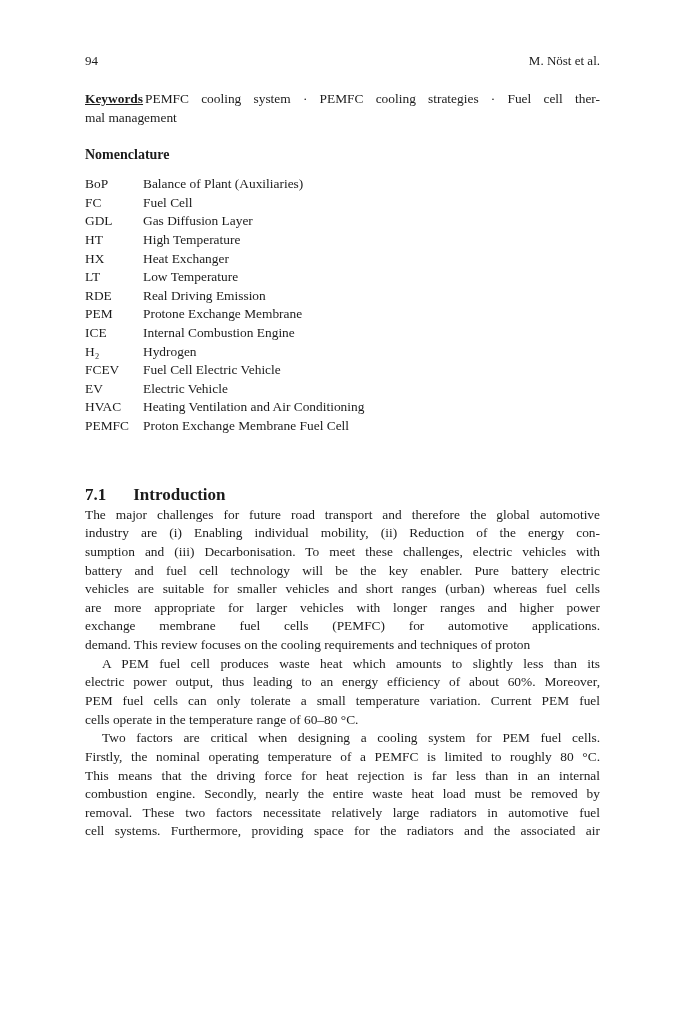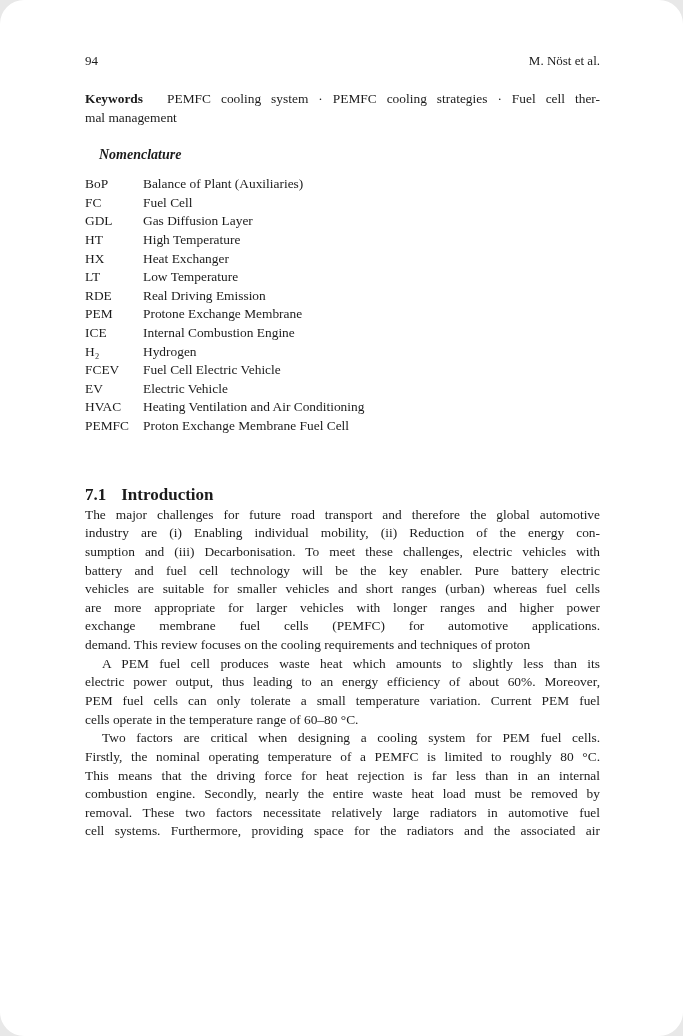--- a/index.html
+++ b/index.html
@@ -7,21 +7,20 @@
     position: relative;
     width: 683px;
     height: 1036px;
     margin: 0 auto;
     background: #ffffff;
     box-sizing: border-box;
     padding: 52px 83px 0 85px;
     font-family: "Liberation Serif", "DejaVu Serif", serif;
     color: #1b1b1b;
     overflow: hidden;
-    border-radius: 24px;
   }
   
   .pagehead {
     display: flex;
     justify-content: space-between;
     align-items: baseline;
     font-size: 13px;
     line-height: 17px;
     height: 17px;
   }
@@ -30,46 +29,45 @@
     font-size: 13.4px;
     line-height: 18.65px;
     height: 18.65px;
     overflow: hidden;
     text-align: justify;
     text-align-last: justify;
   }
   
   .kw { margin-top: 21px; }
   .kw .kwline2 { text-align-last: left; }
-  .kw .kw-label { font-weight: bold; margin-right: 24px; }
+  .kw .kw-label { font-weight: bold; margin-right: 2px; text-decoration: underline; }
   
   .nom-heading {
-    margin: 19px 0 0 14px;
+    margin: 19px 0 0 0;
     font-size: 14px;
     font-weight: bold;
     line-height: 18px;
-    font-style: italic;
   }
   .nom-list { margin-top: 11px; }
   .nom-row {
     display: flex;
     font-size: 13.4px;
     line-height: 18.6px;
     height: 18.6px;
   }
   .nom-term { width: 58px; flex-shrink: 0; }
   .nom-def  { flex: 1; }
   
   .sec-heading {
     margin: 48px 0 0 0;
     font-size: 17px;
     font-weight: bold;
     line-height: 22px;
   }
-  .sec-heading .sec-title { margin-left: 15px; }
+  .sec-heading .sec-title { margin-left: 27px; }
   
   .bodytext { }
   .para div.bline:last-of-type { text-align-last: left; }
   .para.justify-all div.bline:last-of-type { text-align-last: justify; }
   .para.indent-first div.bline:first-of-type { text-indent: 17px; }
 </style>
 </head>
 <body>
 
 <div class="page">

